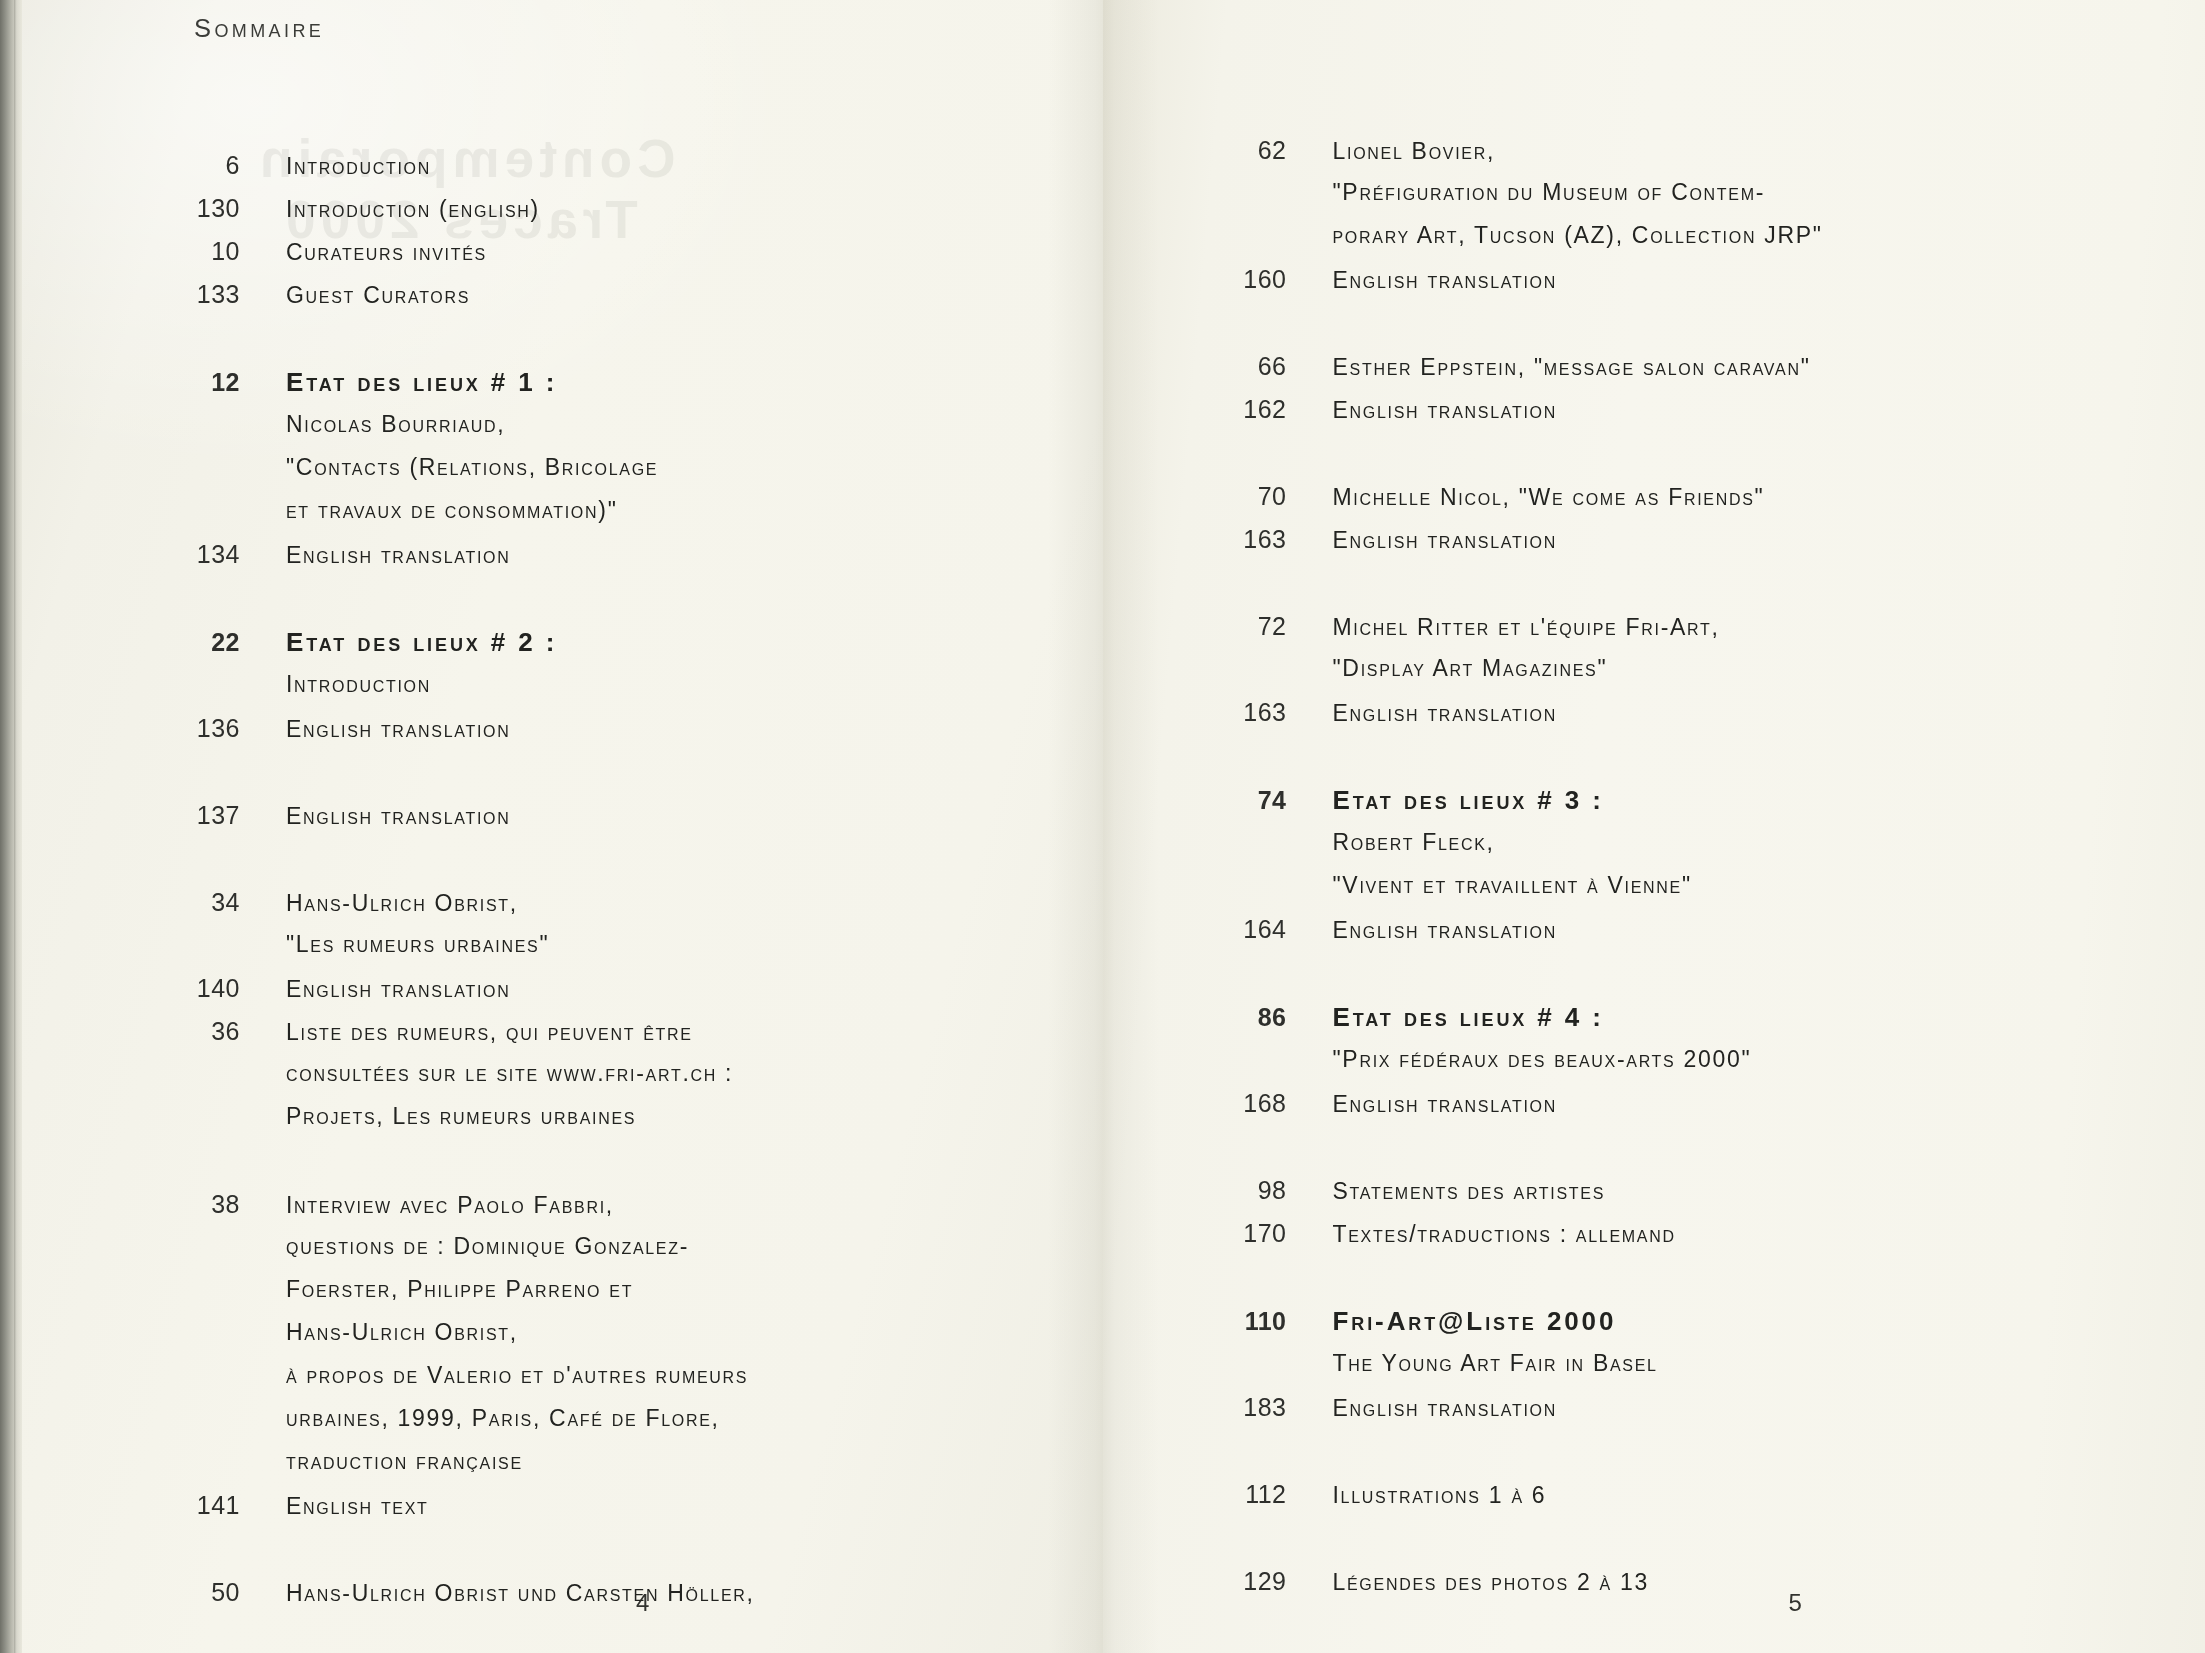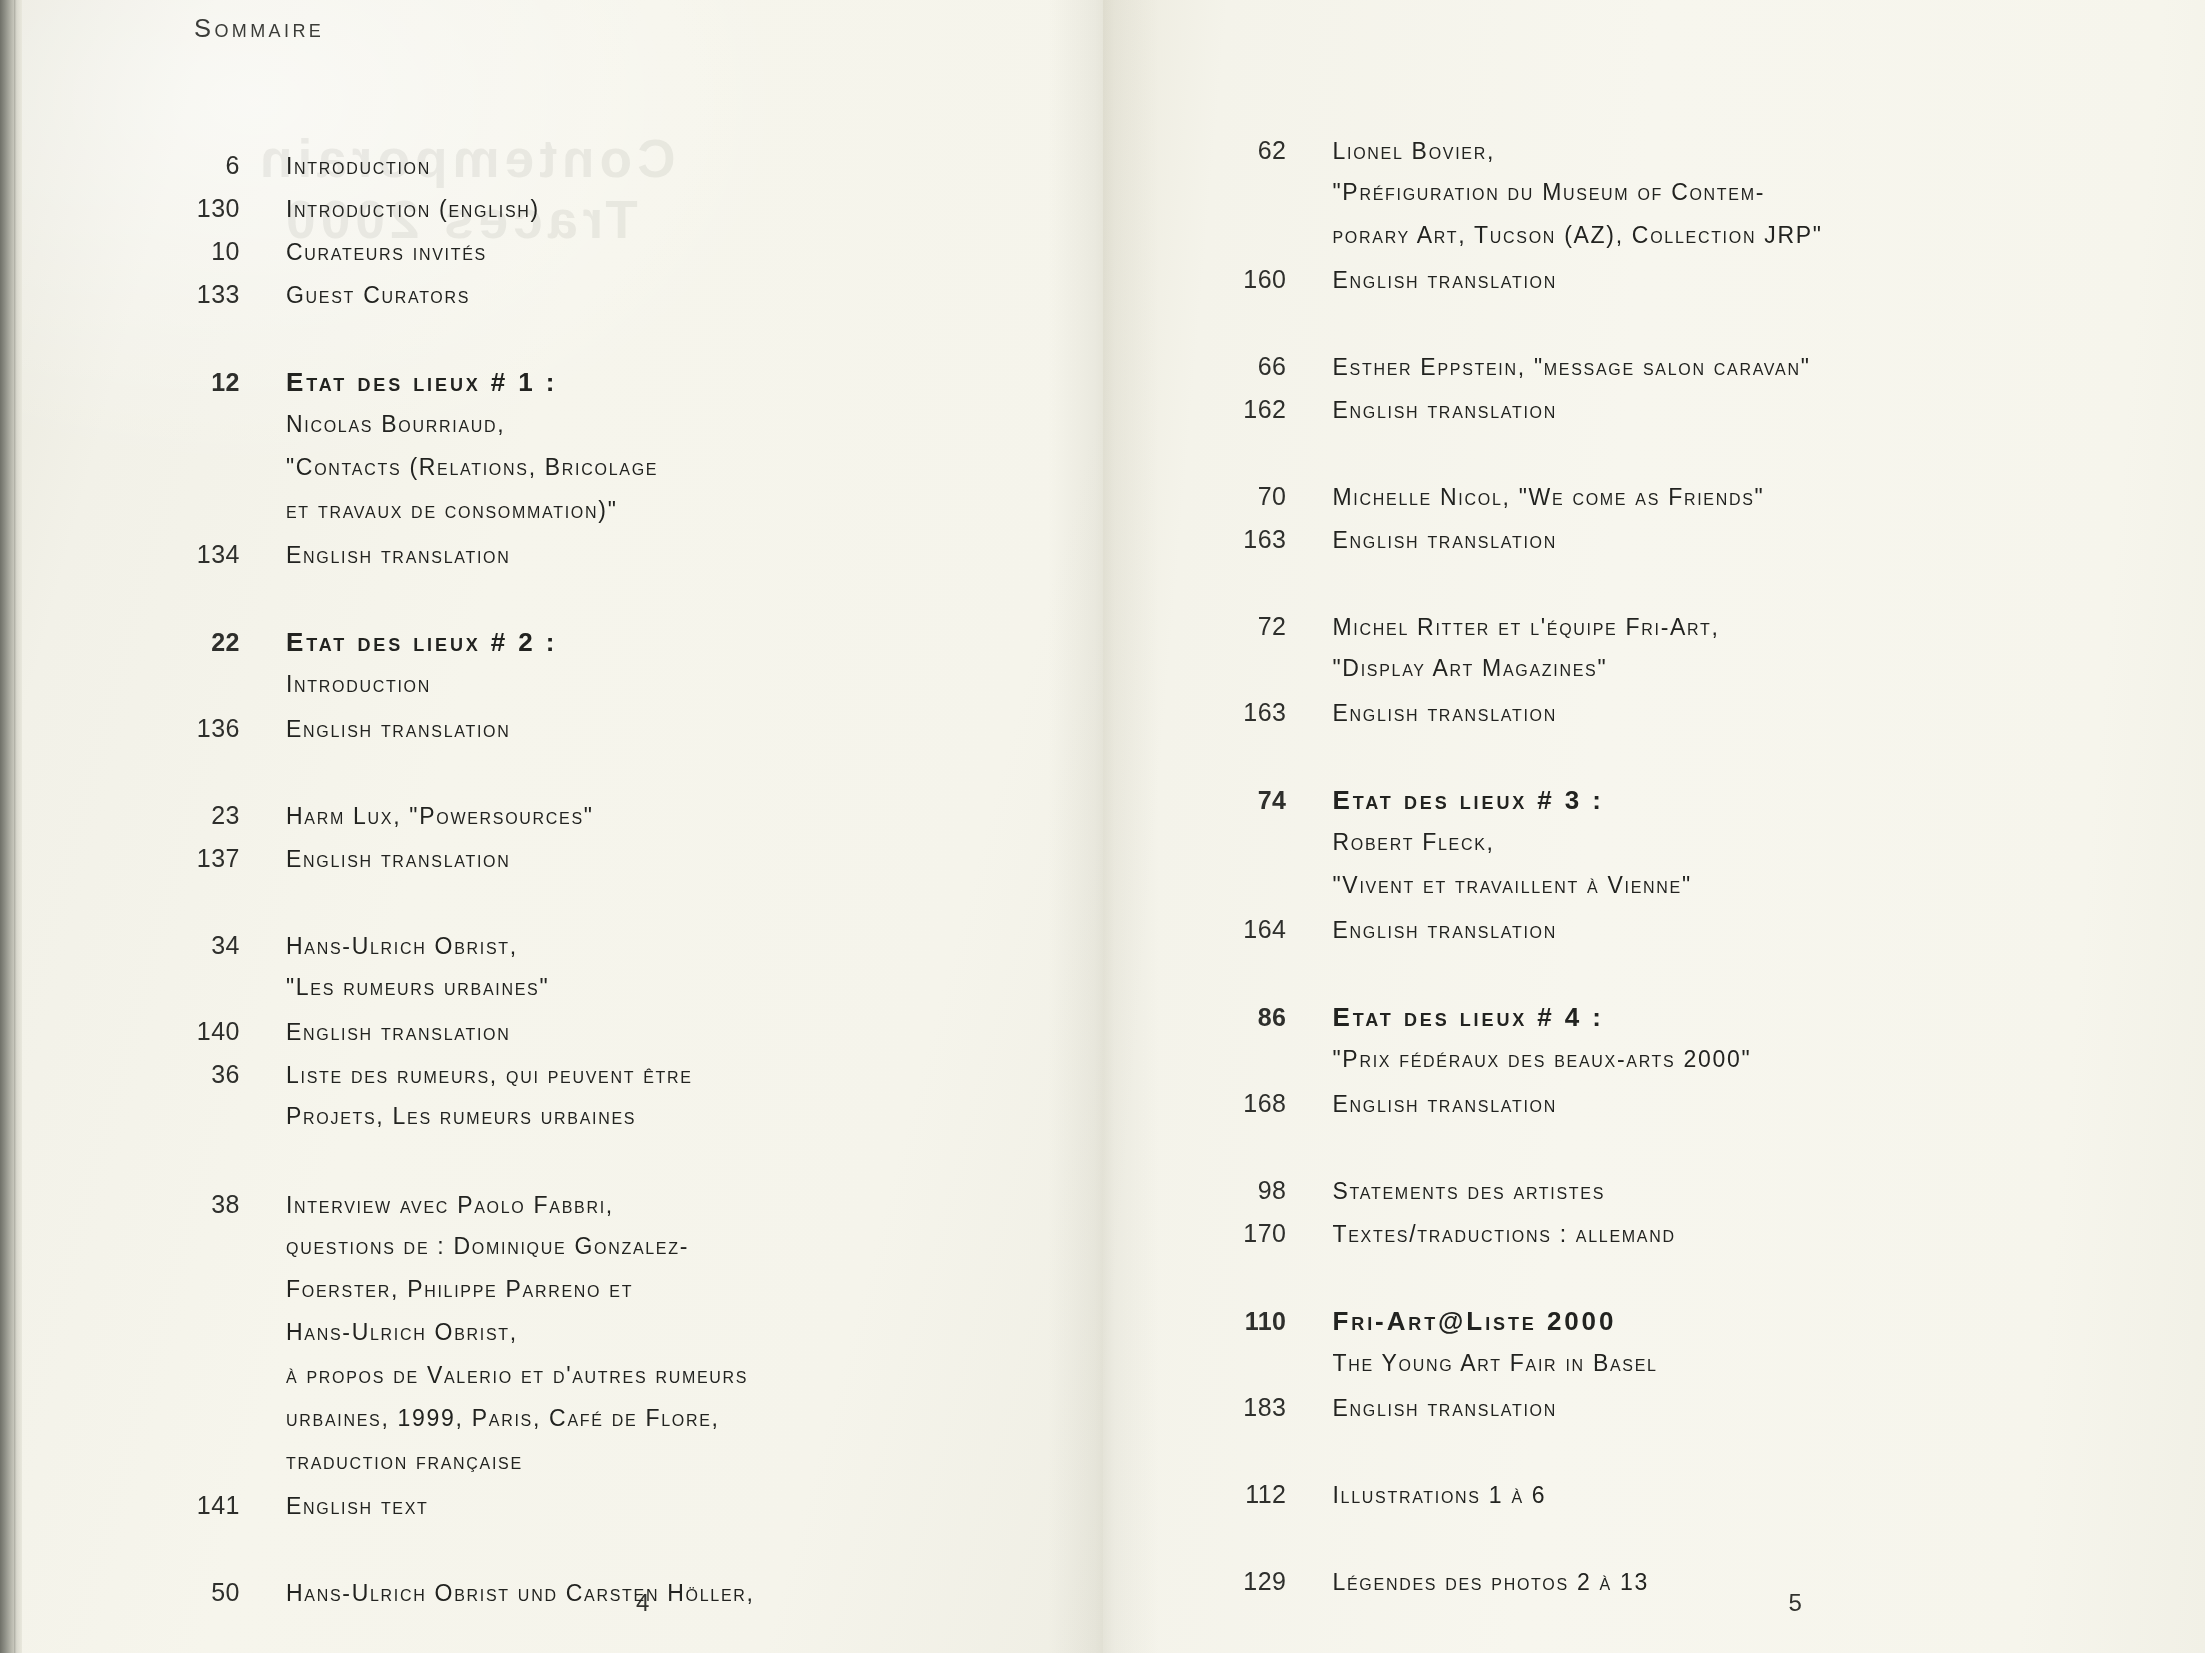--- a/index.html
+++ b/index.html
@@ -147,24 +147,20 @@
               <div class="txt">Introduction</div>
             </div>
             <div class="row">
               <div class="num">136</div>
               <div class="txt">English translation</div>
             </div>
           </div>
           <div class="gap-lg"></div>
           <div class="group">
             <div class="row">
-              <div class="num">23</div>
-              <div class="txt">Harm Lux, "Powersources"</div>
-            </div>
-            <div class="row">
               <div class="num">137</div>
               <div class="txt">English translation</div>
             </div>
           </div>
           <div class="gap-lg"></div>
           <div class="group">
             <div class="row">
               <div class="num">34</div>
               <div class="txt">Hans-Ulrich Obrist,</div>
             </div>
@@ -172,20 +168,24 @@
               <div class="num"></div>
               <div class="txt">"Les rumeurs urbaines"</div>
             </div>
             <div class="row">
               <div class="num">140</div>
               <div class="txt">English translation</div>
             </div>
             <div class="row">
               <div class="num">36</div>
               <div class="txt">Liste des rumeurs, qui peuvent être</div>
+            </div>
+            <div class="row">
+              <div class="num"></div>
+              <div class="txt">consultées sur le site www.fri-art.ch :</div>
             </div>
             <div class="row">
               <div class="num"></div>
               <div class="txt">Projets, Les rumeurs urbaines</div>
             </div>
           </div>
           <div class="gap-lg"></div>
           <div class="group">
             <div class="row">
               <div class="num">38</div>

